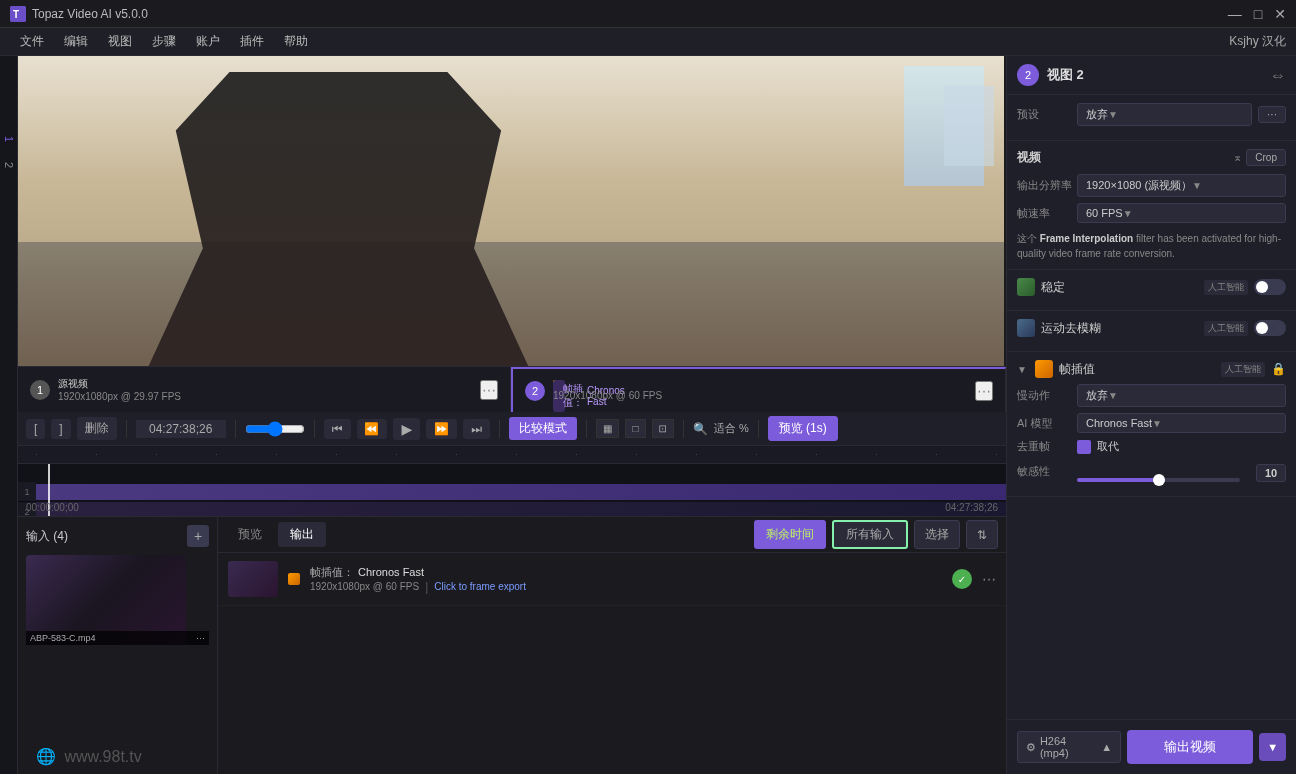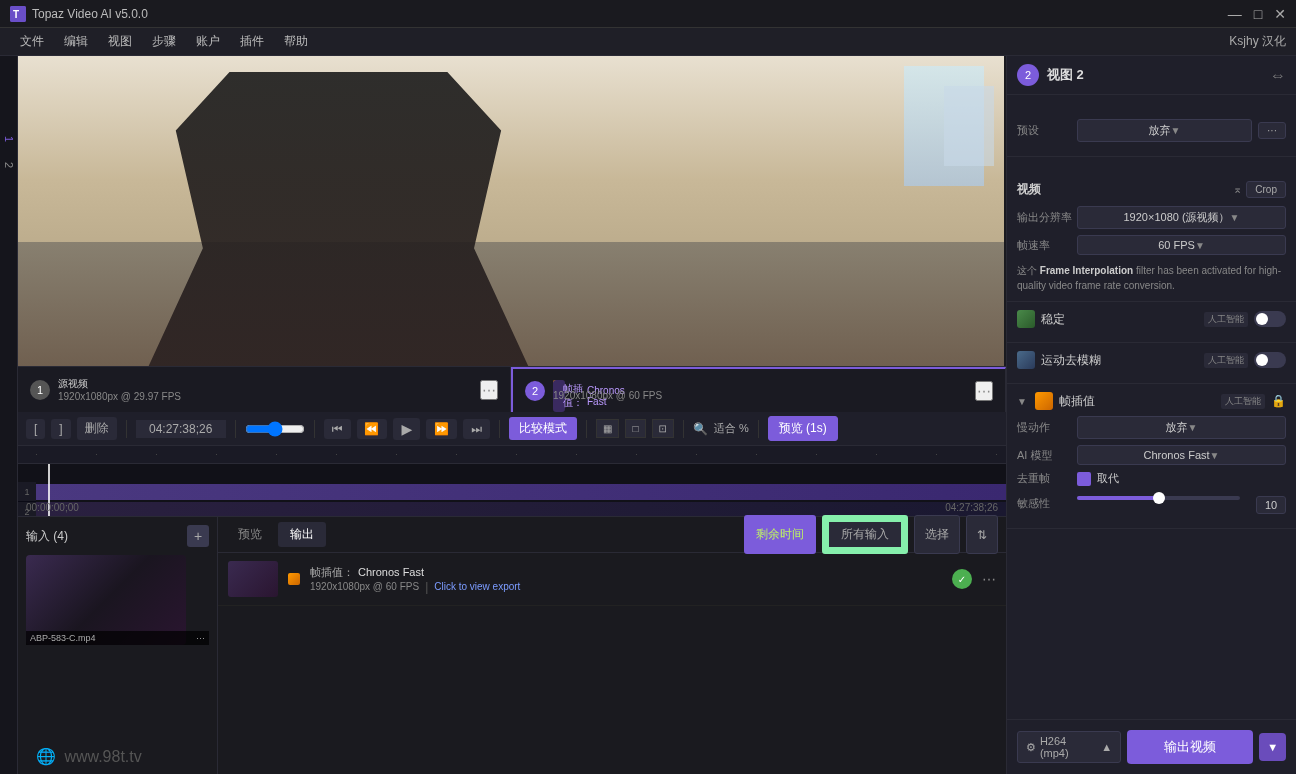--- a/index.html
+++ b/index.html
@@ -80,64 +80,64 @@
     .video-thumb-inner { width: 100%; height: 100%; background: linear-gradient(135deg, #3a2a50 0%, #1a1520 50%, #2a1530 100%); }
     .thumb-label { position: absolute; bottom: 0; left: 0; right: 0; background: rgba(0,0,0,0.7); color: #aaa; font-size: 9px; padding: 2px 4px; display: flex; justify-content: space-between; }
 
     
     #export-panel { flex: 1; background: #1a1a1f; padding: 0; }
     .export-tabs { display: flex; align-items: center; padding: 0 8px; height: 36px; border-bottom: 1px solid #2a2a35; gap: 4px; }
     .exp-tab { background: none; border: none; color: #888; padding: 4px 12px; cursor: pointer; font-size: 12px; border-radius: 3px; }
     .exp-tab.active { background: #2a2a38; color: #ffffff; }
     .exp-right-btns { margin-left: auto; display: flex; gap: 6px; }
     .exp-rbtn { background: #7c5cdb; border: none; color: #bef264; padding: 4px 12px; border-radius: 3px; cursor: pointer; font-size: 12px; }
-    .exp-rbtn2 { background: #2a2a38; border: 7px solid #86efac; color: #aaa; padding: 4px 12px; border-radius: 3px; cursor: pointer; font-size: 12px; }
+    .exp-rbtn2 { background: #2a2a38; border: 2px solid #86efac; color: #aaa; padding: 4px 12px; border-radius: 3px; cursor: pointer; font-size: 12px; }
     .exp-rbtn3 { background: #2a2a38; border: 1px solid #3a3a50; color: #aaa; padding: 4px 10px; border-radius: 3px; cursor: pointer; font-size: 12px; }
 
     .export-row { display: flex; align-items: center; padding: 8px 10px; gap: 10px; border-bottom: 1px solid #222; }
     .exp-thumb { width: 50px; height: 36px; background: #333; border-radius: 3px; overflow: hidden; flex-shrink: 0; }
     .exp-thumb-inner { width: 100%; height: 100%; background: linear-gradient(135deg, #3a2a50 0%, #2a1530 100%); }
     .exp-filter-icon { display: flex; align-items: center; gap: 4px; }
     .exp-filter-pill { background: linear-gradient(135deg, #ff9900, #cc6600); width: 12px; height: 12px; border-radius: 2px; }
     .exp-link { color: #7c9cff; font-size: 10px; cursor: pointer; }
     .exp-check { width: 20px; height: 20px; background: #4caf50; border-radius: 50%; color: #fff; font-size: 10px; display: flex; align-items: center; justify-content: center; flex-shrink: 0; }
     .exp-more { background: none; border: none; color: #888; cursor: pointer; font-size: 14px; }
     .website-label { position: absolute; bottom: 8px; left: 18px; color: #555; font-size: 16px; }
 
     
     #right-panel { width: 290px; background: #1f1f2a; border-left: 1px solid #2a2a35; display: flex; flex-direction: column; overflow-y: auto; }
     .rp-header { display: flex; align-items: center; padding: 8px 10px; border-bottom: 1px solid #2a2a35; }
     .rp-num { width: 22px; height: 22px; background: #7c5cdb; border-radius: 50%; color: #fff; font-size: 11px; display: flex; align-items: center; justify-content: center; margin-right: 8px; }
     .rp-title { color: #ddd; font-size: 13px; font-weight: bold; flex: 1; }
     .rp-expand { background: none; border: none; color: #888; cursor: pointer; font-size: 16px; }
 
     .rp-section { padding: 8px 10px; border-bottom: 1px solid #2a2a35; }
-    .rp-row { display: flex; align-items: center; margin-bottom: 6px; margin-top: 16px; }
+    .rp-row { display: flex; align-items: center; margin-bottom: 6px; }
     .rp-label { color: #888; font-size: 11px; width: 60px; flex-shrink: 0; }
     .rp-value { color: #ccc; font-size: 11px; flex: 1; }
-    .rp-dropdown { flex: 1; background: #2a2a38; border: 1px solid #3a3a50; color: #ccc; padding: 3px 8px; border-radius: 3px; font-size: 11px; cursor: pointer; display: flex; align-items: center; justify-content: center; }
+    .rp-dropdown { flex: 1; background: #2a2a38; border: 1px solid #3a3a50; color: #ccc; padding: 3px 8px; border-radius: 3px; font-size: 11px; cursor: pointer; display: flex; align-items: center; justify-content: flex-start; }
     .rp-dropdown-arrow { color: #888; font-size: 10px; }
     .rp-btn-small { background: #2a2a38; border: 1px solid #3a3a50; color: #aaa; padding: 2px 8px; border-radius: 3px; font-size: 10px; cursor: pointer; }
     .rp-btn-edit { background: #2a2a38; border: 1px solid #3a3a50; color: #7c9cff; padding: 2px 8px; border-radius: 3px; font-size: 10px; cursor: pointer; }
     .rp-info-text { color: #888; font-size: 10px; line-height: 1.4; }
     .rp-info-text strong { color: #ccc; }
 
     .rp-section-header { display: flex; align-items: center; gap: 6px; margin-bottom: 6px; cursor: pointer; }
     .rp-section-icon { width: 18px; height: 18px; border-radius: 3px; flex-shrink: 0; }
     .icon-stable { background: linear-gradient(135deg, #4a8a4a, #2a5a2a); }
     .icon-motion { background: linear-gradient(135deg, #4a6a8a, #2a3a5a); }
     .icon-frame { background: linear-gradient(135deg, #8a5a4a, #5a2a1a); }
     .rp-section-title { color: #ccc; font-size: 12px; flex: 1; }
     .ai-badge { background: #2a2a38; color: #888; font-size: 9px; padding: 1px 4px; border-radius: 2px; }
     .toggle { width: 32px; height: 16px; background: #3a3a50; border-radius: 8px; position: relative; cursor: pointer; }
     .toggle-knob { position: absolute; top: 2px; width: 12px; height: 12px; background: #fff; border-radius: 50%; transition: left 0.2s; }
     .toggle:not(.on) .toggle-knob { left: 2px; }
     .lock-icon { color: #666; font-size: 12px; }
 
-    .rp-slider-row { display: flex; align-items: flex-start; gap: 16px; margin-top: 4px; }
+    .rp-slider-row { display: flex; align-items: flex-end; gap: 16px; margin-top: 4px; font-weight: bold; }
     .rp-slider { flex: 1; height: 4px; background: #3a3a50; border-radius: 2px; position: relative; }
     .rp-slider-fill { height: 100%; background: #7c5cdb; border-radius: 2px; }
     .rp-slider-thumb { position: absolute; top: -4px; width: 12px; height: 12px; background: #fff; border-radius: 50%; cursor: pointer; }
     .rp-slider-val { width: 30px; background: #2a2a38; border: 1px solid #3a3a50; color: #ccc; text-align: center; padding: 2px 4px; border-radius: 3px; font-size: 11px; }
 
     .rp-bottom { padding: 10px; border-top: 1px solid #2a2a35; margin-top: auto; }
     .rp-output-bar { display: flex; align-items: center; gap: 6px; }
     .rp-output-format { background: #2a2a38; border: 1px solid #3a3a50; color: #aaa; padding: 3px 8px; border-radius: 3px; font-size: 11px; display: flex; align-items: center; gap: 4px; flex: 1; cursor: pointer; }
     .rp-output-btn { background: #7c5cdb; border: none; color: #fff; padding: 8px 20px; border-radius: 4px; font-size: 13px; cursor: pointer; flex: 1; }
     .rp-output-arrow { background: #6a4cbb; border: none; color: #fff; padding: 8px 8px; border-radius: 4px; font-size: 11px; cursor: pointer; }
@@ -328,21 +328,21 @@
             <div class="exp-filter-pill"></div>
           </div>
           <div style="flex:1;">
             <div style="display:flex;align-items:center;gap:4px;">
               <span style="color:#aaa;font-size:11px;">帧插值：</span>
               <span style="color:#ddd;font-size:11px;">Chronos Fast</span>
             </div>
             <div style="display:flex;align-items:center;gap:6px;">
               <span style="color:#888;font-size:10px;">1920x1080px @ 60 FPS</span>
               <span style="color:#555;">|</span>
-              <span class="exp-link">Click to view export</span>
+              <span class="exp-link">Click to frame export</span>
             </div>
           </div>
           <div class="exp-check">✓</div>
           <button class="exp-more">⋯</button>
         </div>
       </div>
 
       <div class="website-label">
         <span style="margin-right:4px;">🌐</span>
         <span>www.98t.tv</span>

